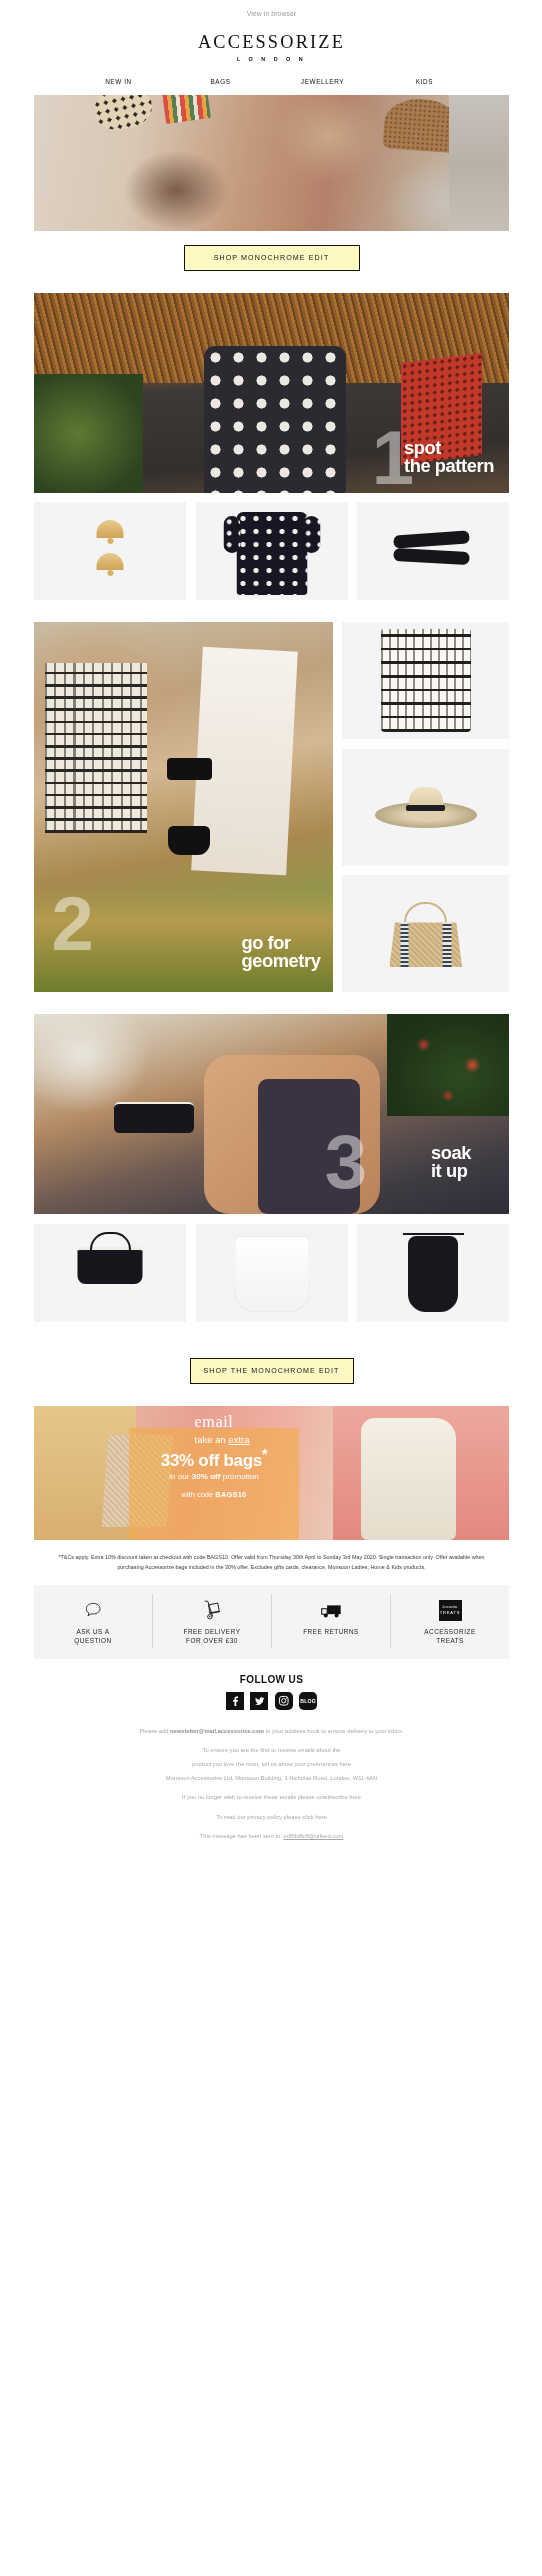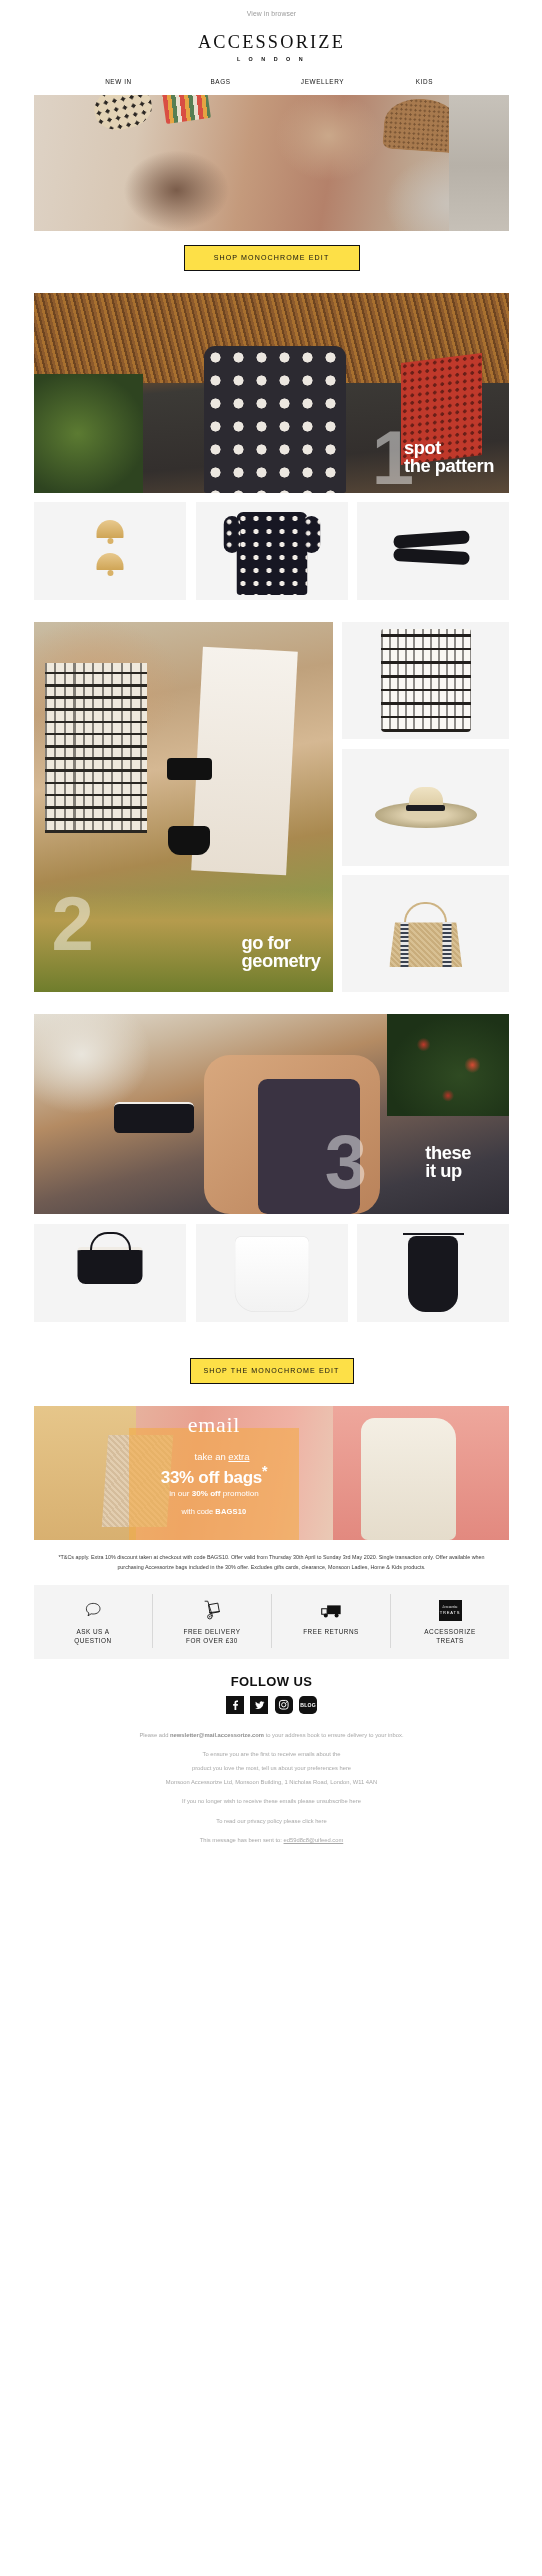--- a/index.html
+++ b/index.html
@@ -129,21 +129,21 @@
     font-size: 8.5px;
     line-height: 1.65;
     color: #2a2a2a;
   }
   .btn-outline {
     display: block;
     width: 176px;
     margin: 14.2px auto 0;
     padding: 8.1px 0;
     border: 0.9px solid #111;
-    background: #fde047;
+    background: #fef9c3;
     font-size: 7.1px;
     letter-spacing: 1.1px;
     color: #111;
     text-align: center;
     text-decoration: none;
     cursor: pointer;
     font-family: "Liberation Sans", sans-serif;
   }
 
   
@@ -424,24 +424,24 @@
     position: absolute;
     left: 95px;
     top: 8.1px;
     width: 170px;
     text-align: center;
     color: #fff;
     z-index: 5;
   }
   .promo-email {
     font-family: "Liberation Serif", serif;
-    font-size: 22px;
+    font-size: 16px;
     letter-spacing: 0.7px;
     line-height: 1;
-    margin-bottom: 15px;
+    margin-bottom: 4px;
   }
   .promo-take { font-size: 9.5px; line-height: 1.2; padding-left: 16px; }
   .promo-take u { text-decoration: underline; }
   .promo-big {
     font-size: 17px;
     font-weight: 700;
     line-height: 1.25;
     letter-spacing: -0.3px;
   }
   .promo-sub { font-size: 8.1px; line-height: 1.5; }
@@ -486,21 +486,21 @@
     width: 23px; height: 20.4px; background: #111; color: #fff;
     display:flex; flex-direction:column; align-items:center; justify-content:center;
     line-height:1;
   }
   .treats-box .t1 { font-size: 3px; letter-spacing:0.1px; font-family:"Liberation Serif",serif; }
   .treats-box .t2 { font-size: 4.1px; letter-spacing: 0.8px; margin-top:1.4px; }
 
   
   .follow { text-align: center; padding: 15px 0 0; }
   .follow-title {
-    font-size: 13px; font-weight: 700; letter-spacing: 0.4px; color: #111;
+    font-size: 10px; font-weight: 700; letter-spacing: 0.4px; color: #111;
   }
   .social { display: flex; justify-content: center; gap: 6.1px; margin-top: 6.8px; }
   .social a {
     width: 18.3px; height: 18.3px; background: #111; color: #fff;
     display: flex; align-items: center; justify-content: center;
     text-decoration: none;
   }
   .social a.rounded { border-radius: 4.7px; }
   .social .blog-txt { font-size: 5.1px; font-weight: 700; letter-spacing: 0.2px; }
 
@@ -622,21 +622,21 @@
   <div class="spacer-32"></div>
 
   <div class="block">
     <div class="feature-img scene3">
       <div class="flow"></div>
       <div class="skin"></div>
       <div class="bikiniA"></div>
       <div class="swimB"></div>
       <div class="feat-num" style="right:142px;bottom:23px;">3</div>
       <div class="feat-label" style="right:38px;bottom:35px;">
-        <div class="l1">these</div>
+        <div class="l1">soak</div>
         <div class="l2">it up</div>
       </div>
     </div>
     <div class="spacer-14"></div>
     <div class="tiles3">
       <div class="tile">
         <div class="swimtop"></div>
       </div>
       <div class="tile">
         <div class="whitedress"></div>

